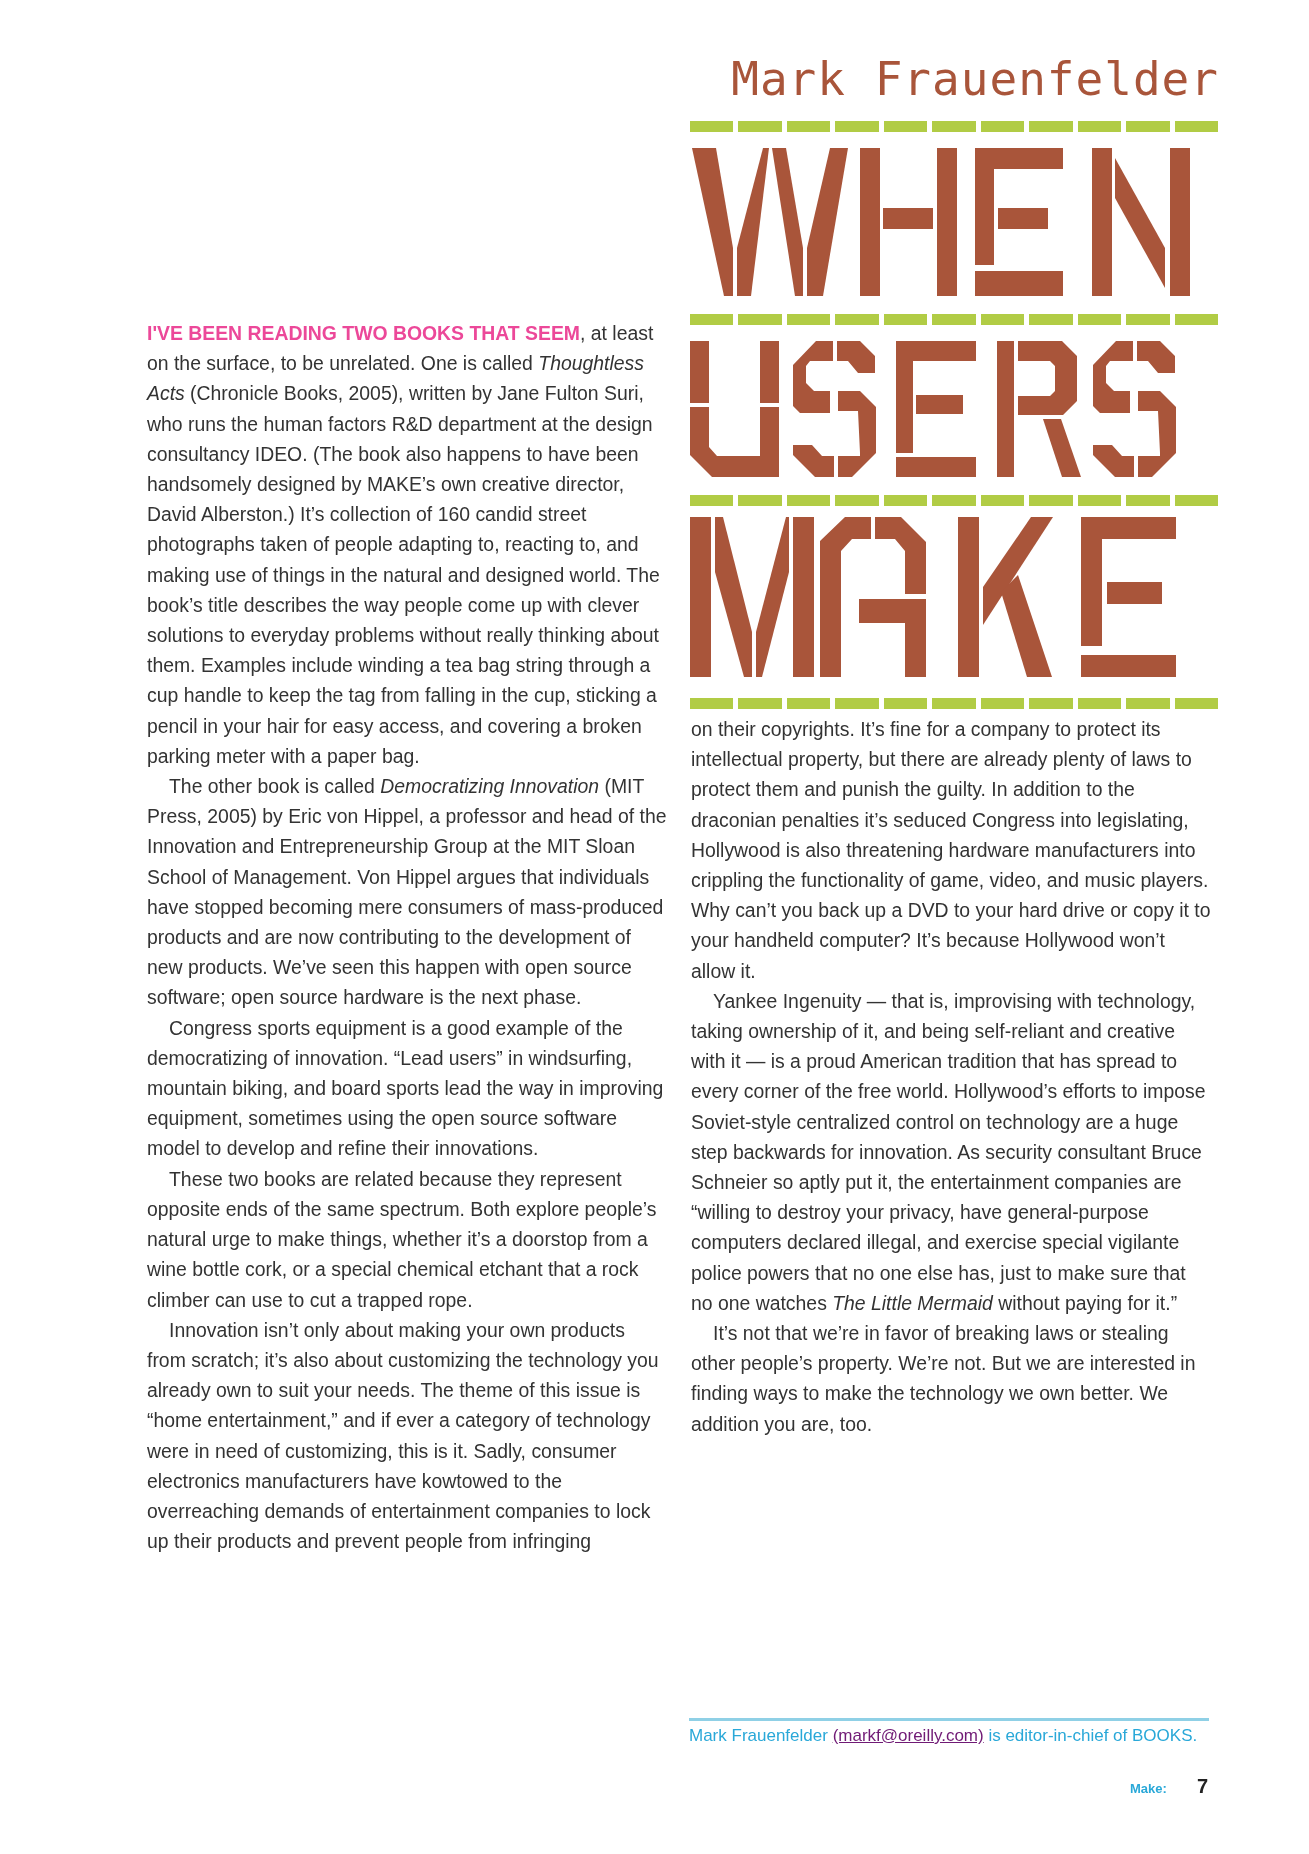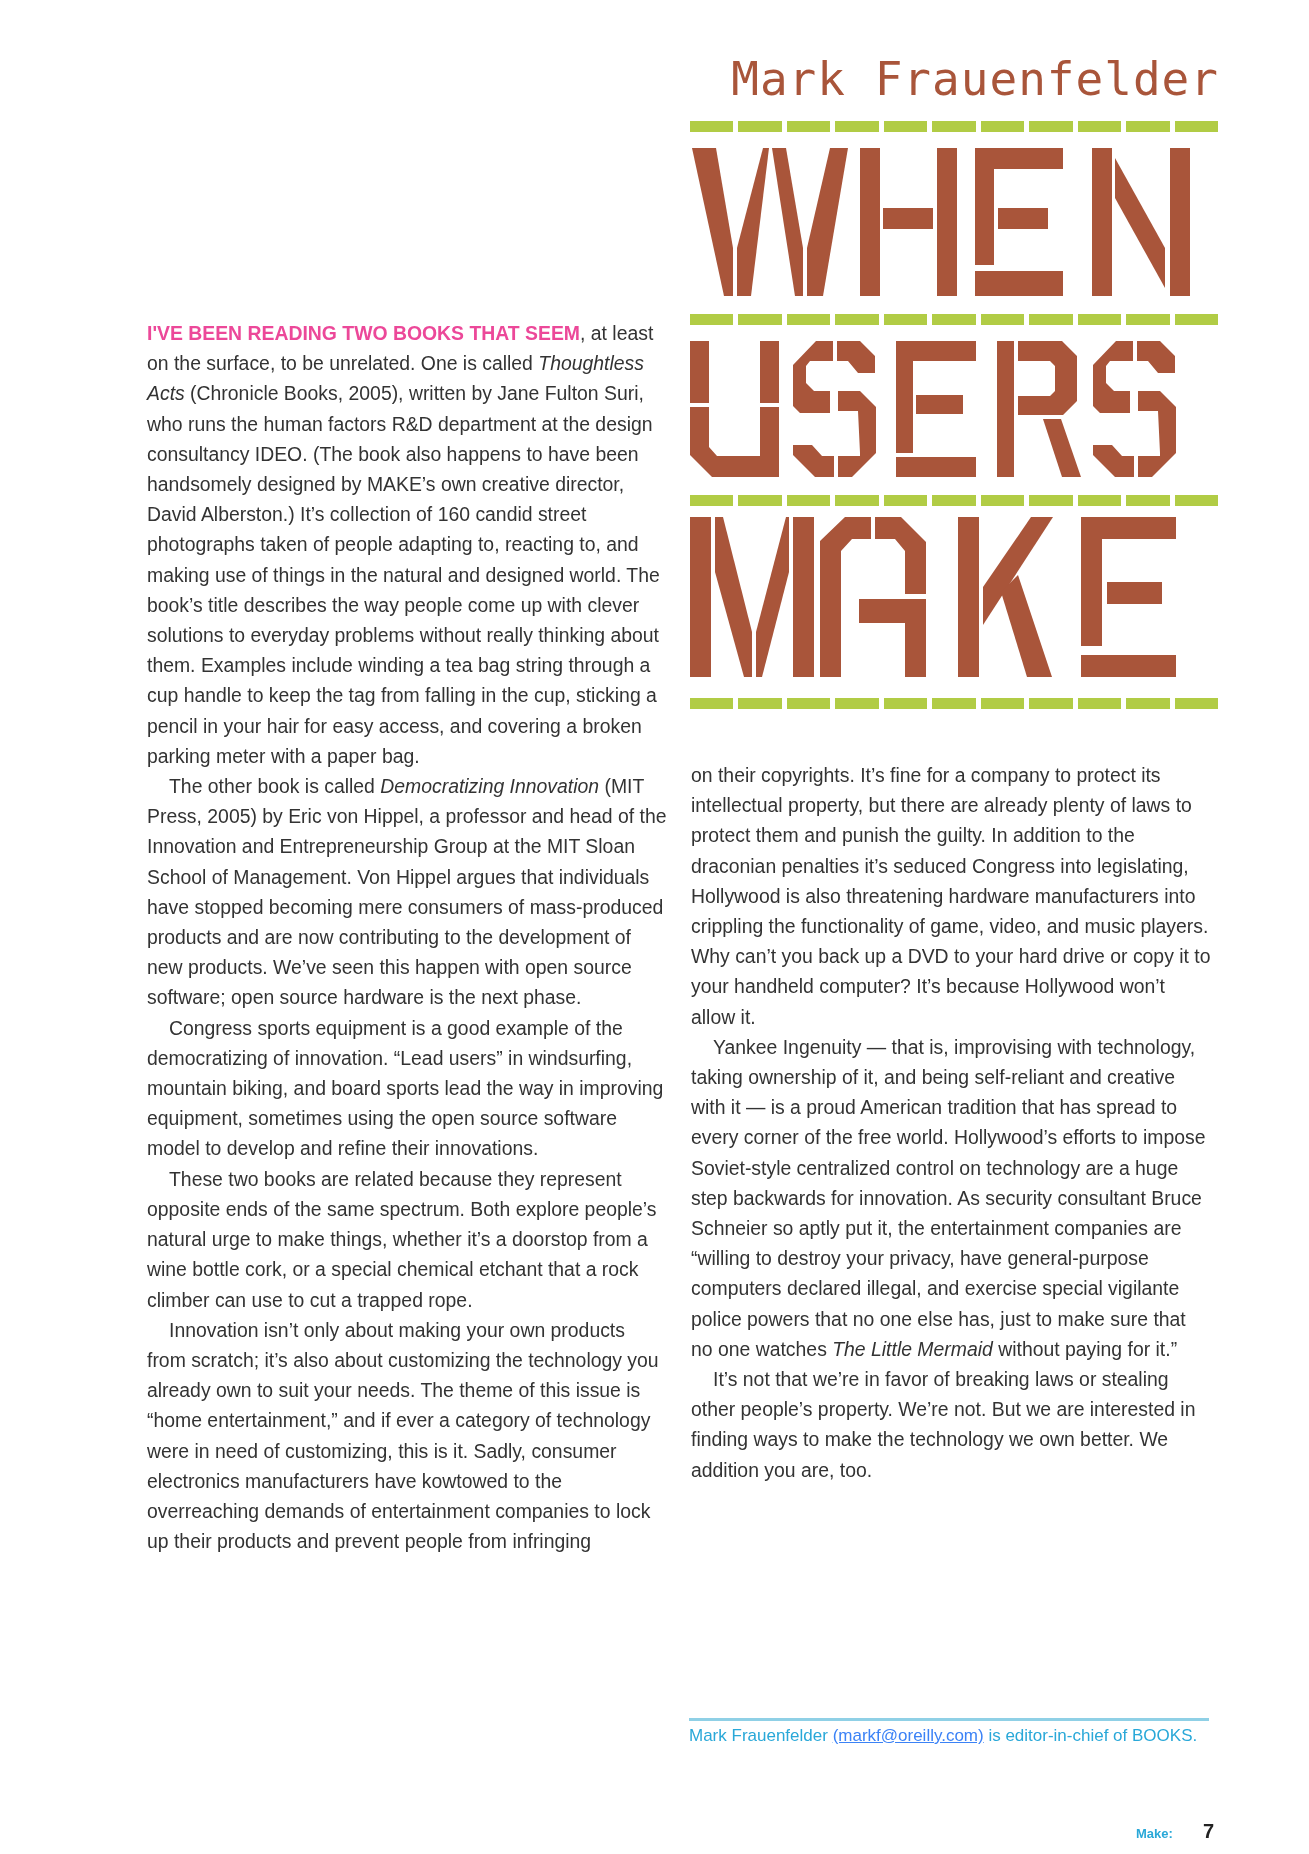--- a/index.html
+++ b/index.html
@@ -9,25 +9,25 @@
             font-size: 46px; color: #a9553a; letter-spacing: 1px; }
   .dashes { position: absolute; left: 690px; width: 528px; height: 11px; display: flex; gap: 5px; }
   .dashes span { flex: 1; background: #b1cc45; }
   .stencil { position: absolute; left: 690px; width: 528px; }
   .stencil svg { display: block; }
   .col { position: absolute; font-size: 19.4px; line-height: 30.2px; color: #333333; }
   .col p { margin: 0; text-indent: 22px; }
   .col p.first { text-indent: 0; }
   .lead { color: #ec4899; font-weight: bold; }
   .col-left { left: 147px; top: 318px; width: 520px; }
-  .col-right { left: 691px; top: 760px; width: 520px; }
+  .col-right { left: 691px; top: 714px; width: 520px; }
   .bio-rule { position: absolute; left: 689px; top: 1718px; width: 520px; height: 3px; background: #8fd0e6; }
   .bio { position: absolute; left: 689px; top: 1724px; width: 520px; font-size: 17px; line-height: 24px; color: #29a8d8; }
-  .bio a { color: #3b82f6; text-decoration: underline; }
-  .footer { position: absolute; top: 1775px; right: 95px; display: flex; align-items: baseline; gap: 30px; margin-top: 45px; }
+  .bio a { color: #701a75; text-decoration: underline; }
+  .footer { position: absolute; top: 1775px; right: 101px; display: flex; align-items: baseline; gap: 30px; }
   .footer .mag { color: #29a8d8; font-weight: bold; font-size: 13px; }
   .footer .pg { color: #222; font-weight: bold; font-size: 20px; }
 </style>
 </head>
 <body>
 
 <div class="byline">Mark Frauenfelder</div>
 
 <div class="dashes" style="top:121px">
     <span></span>

